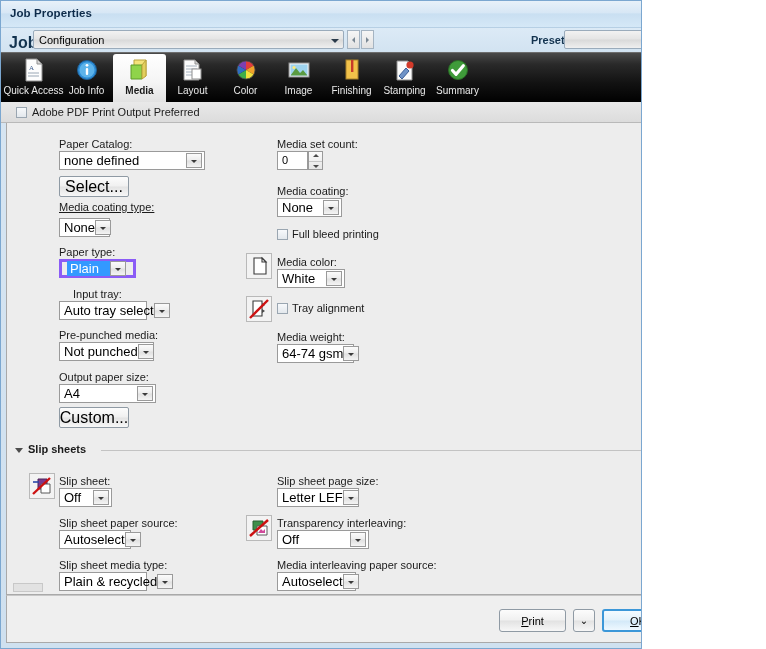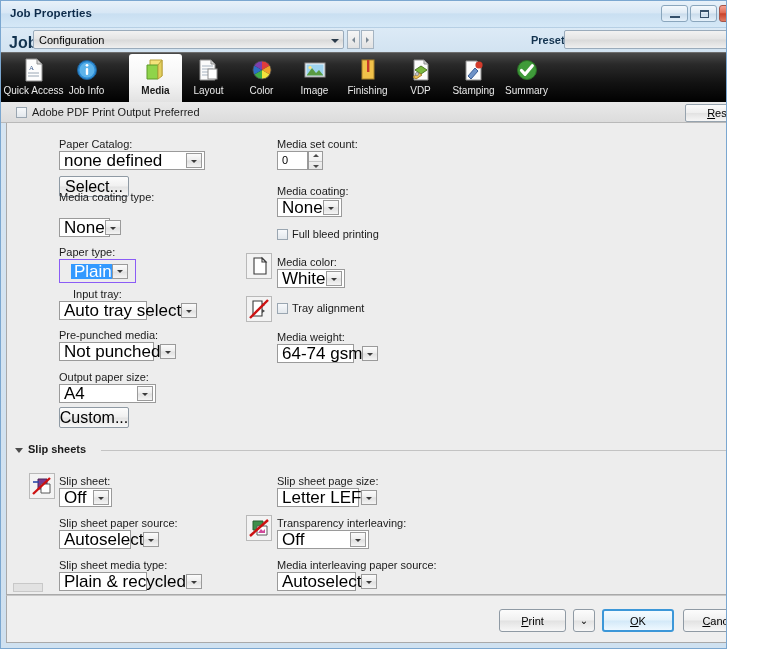--- a/index.html
+++ b/index.html
@@ -8,21 +8,21 @@
     background: #ffffff;
   }
   body {
     font-family: "Liberation Sans", sans-serif;
     font-size: 11px;
     color: #000;
     -webkit-font-smoothing: antialiased;
   }
   .window {
     position: relative;
-    width: 727px;
+    width: 642px;
     height: 649px;
     box-sizing: border-box;
     background: linear-gradient(to bottom, #d8e6f2 0%, #cfe0ef 100%);
     border: 1px solid #7ba7d0;
     overflow: hidden;
   }
   
   .titlebar {
     position: absolute;
     left: 0; top: 0;
@@ -159,21 +159,20 @@
     flex-direction: column;
     align-items: center;
     justify-content: flex-start;
     padding-top: 3px;
     box-sizing: border-box;
     cursor: default;
     border-radius: 3px 3px 0 0;
   }
   .tab.active {
     background: linear-gradient(to bottom, #ffffff 0%, #f4f4f4 60%, #e2e2e2 100%);
-    margin-left: 16px;
   }
   .tab .tlabel {
     font-size: 10px;
     color: #e9e9e9;
     margin-top: 2px;
     white-space: nowrap;
   }
   .tab.active .tlabel { color: #1a1a1a; font-weight: bold; }
   .tab .ic { width: 26px; height: 26px; position: relative; }
   
@@ -235,21 +234,21 @@
   .combo {
     position: absolute;
     height: 19px;
     box-sizing: border-box;
     border: 1px solid #9a9a9a;
     background: #ffffff;
     display: flex;
     align-items: center;
   }
   .combo .cv {
-    font-size: 17px;
+    font-size: 13px;
     padding-left: 4px;
     color: #000;
     white-space: nowrap;
     flex: 1;
   }
   .combo .cbtn {
     width: 16px; height: 15px;
     margin-right: 2px;
     border: 1px solid #9a9a9a;
     background: linear-gradient(to bottom, #fbfbfb 0%, #ededed 48%, #e0e0e0 52%, #f4f4f4 100%);
@@ -259,23 +258,23 @@
   }
   .combo .cbtn::after {
     content: "";
     position: absolute; left: 50%; top: 50%;
     width: 0; height: 0; margin: -1px 0 0 -3px;
     border-left: 3px solid transparent;
     border-right: 3px solid transparent;
     border-top: 3px solid #3a3a3a;
   }
   .combo.focused {
-    border: 1px solid #8b5cf6;
+    border: 3px solid #8b5cf6;
     background: #ededed;
-    padding: 11px;
+    padding: 5px;
   }
   .combo.focused .cv {
     background: #3399ff;
     color: #ffffff;
     height: 15px;
     line-height: 15px;
     margin-left: 0;
     padding-left: 3px;
   }
   .btn {
@@ -565,32 +564,20 @@
       <div class="tab">
         <span class="ic">
           <svg width="26" height="26" viewBox="0 0 26 26">
             <rect x="7" y="3" width="12" height="19" fill="#f2c24a" stroke="#a9822a"></rect>
             <rect x="12" y="3" width="2.4" height="12" fill="#c73a2a"></rect>
           </svg>
         </span>
         <span class="tlabel">Finishing</span>
       </div>
 
-      <div class="tab">
-        <span class="ic">
-          <svg width="26" height="26" viewBox="0 0 26 26">
-            <path d="M6 3 h10 l4 4 v16 h-14 z" fill="#fbfbfb" stroke="#8f8f8f"></path>
-            <path d="M16 3 l4 4 h-4 z" fill="#d4d4d4" stroke="#8f8f8f"></path>
-            <path d="M7 13 l6 -4 6 4 -6 4 z" fill="#7bb93f" stroke="#4d7a24"></path>
-            <path d="M5 20 l6 -4 3 2 -6 4 z" fill="#e8c05a" stroke="#a9822a"></path>
-            <circle cx="9" cy="17" r="1.5" fill="#d9d9d9" stroke="#8f8f8f"></circle>
-          </svg>
-        </span>
-        <span class="tlabel">VDP</span>
-      </div>
 
       <div class="tab">
         <span class="ic">
           <svg width="26" height="26" viewBox="0 0 26 26">
             <path d="M5 4 h11 l4 4 v15 h-15 z" fill="#fbfbfb" stroke="#8f8f8f"></path>
             <path d="M16 4 l4 4 h-4 z" fill="#d4d4d4" stroke="#8f8f8f"></path>
             <path d="M7 19 l7 -8 3 3 -7 8 z" fill="#6f93c7" stroke="#3a5d96"></path>
             <circle cx="18" cy="8" r="3.6" fill="#d33a2a"></circle>
           </svg>
         </span>
@@ -622,21 +609,21 @@
   <div class="content">
     <div class="pane-inner">
 
       <div class="lbl" style="left:52px; top:15px;">Paper Catalog:</div>
       <div class="combo" style="left:52px; top:28px; width:146px;">
         <span class="cv">none defined</span>
         <span class="cbtn"></span>
       </div>
       <div class="btn" style="left:52px; top:53px; width:70px;">Select...</div>
 
-      <div class="lbl" style="left:52px; top:68px;">Media coating type:</div>
+      <div class="lbl" style="left:52px; top:78px;text-decoration:underline;">Media coating type:</div>
       <div class="combo" style="left:52px; top:95px; width:51px;">
         <span class="cv">None</span>
         <span class="cbtn"></span>
       </div>
 
       <div class="lbl" style="left:52px; top:123px;">Paper type:</div>
       <div class="combo focused" style="left:52px; top:136px; width:77px;">
         <span class="cv">Plain</span>
         <span class="cbtn"></span>
       </div>

